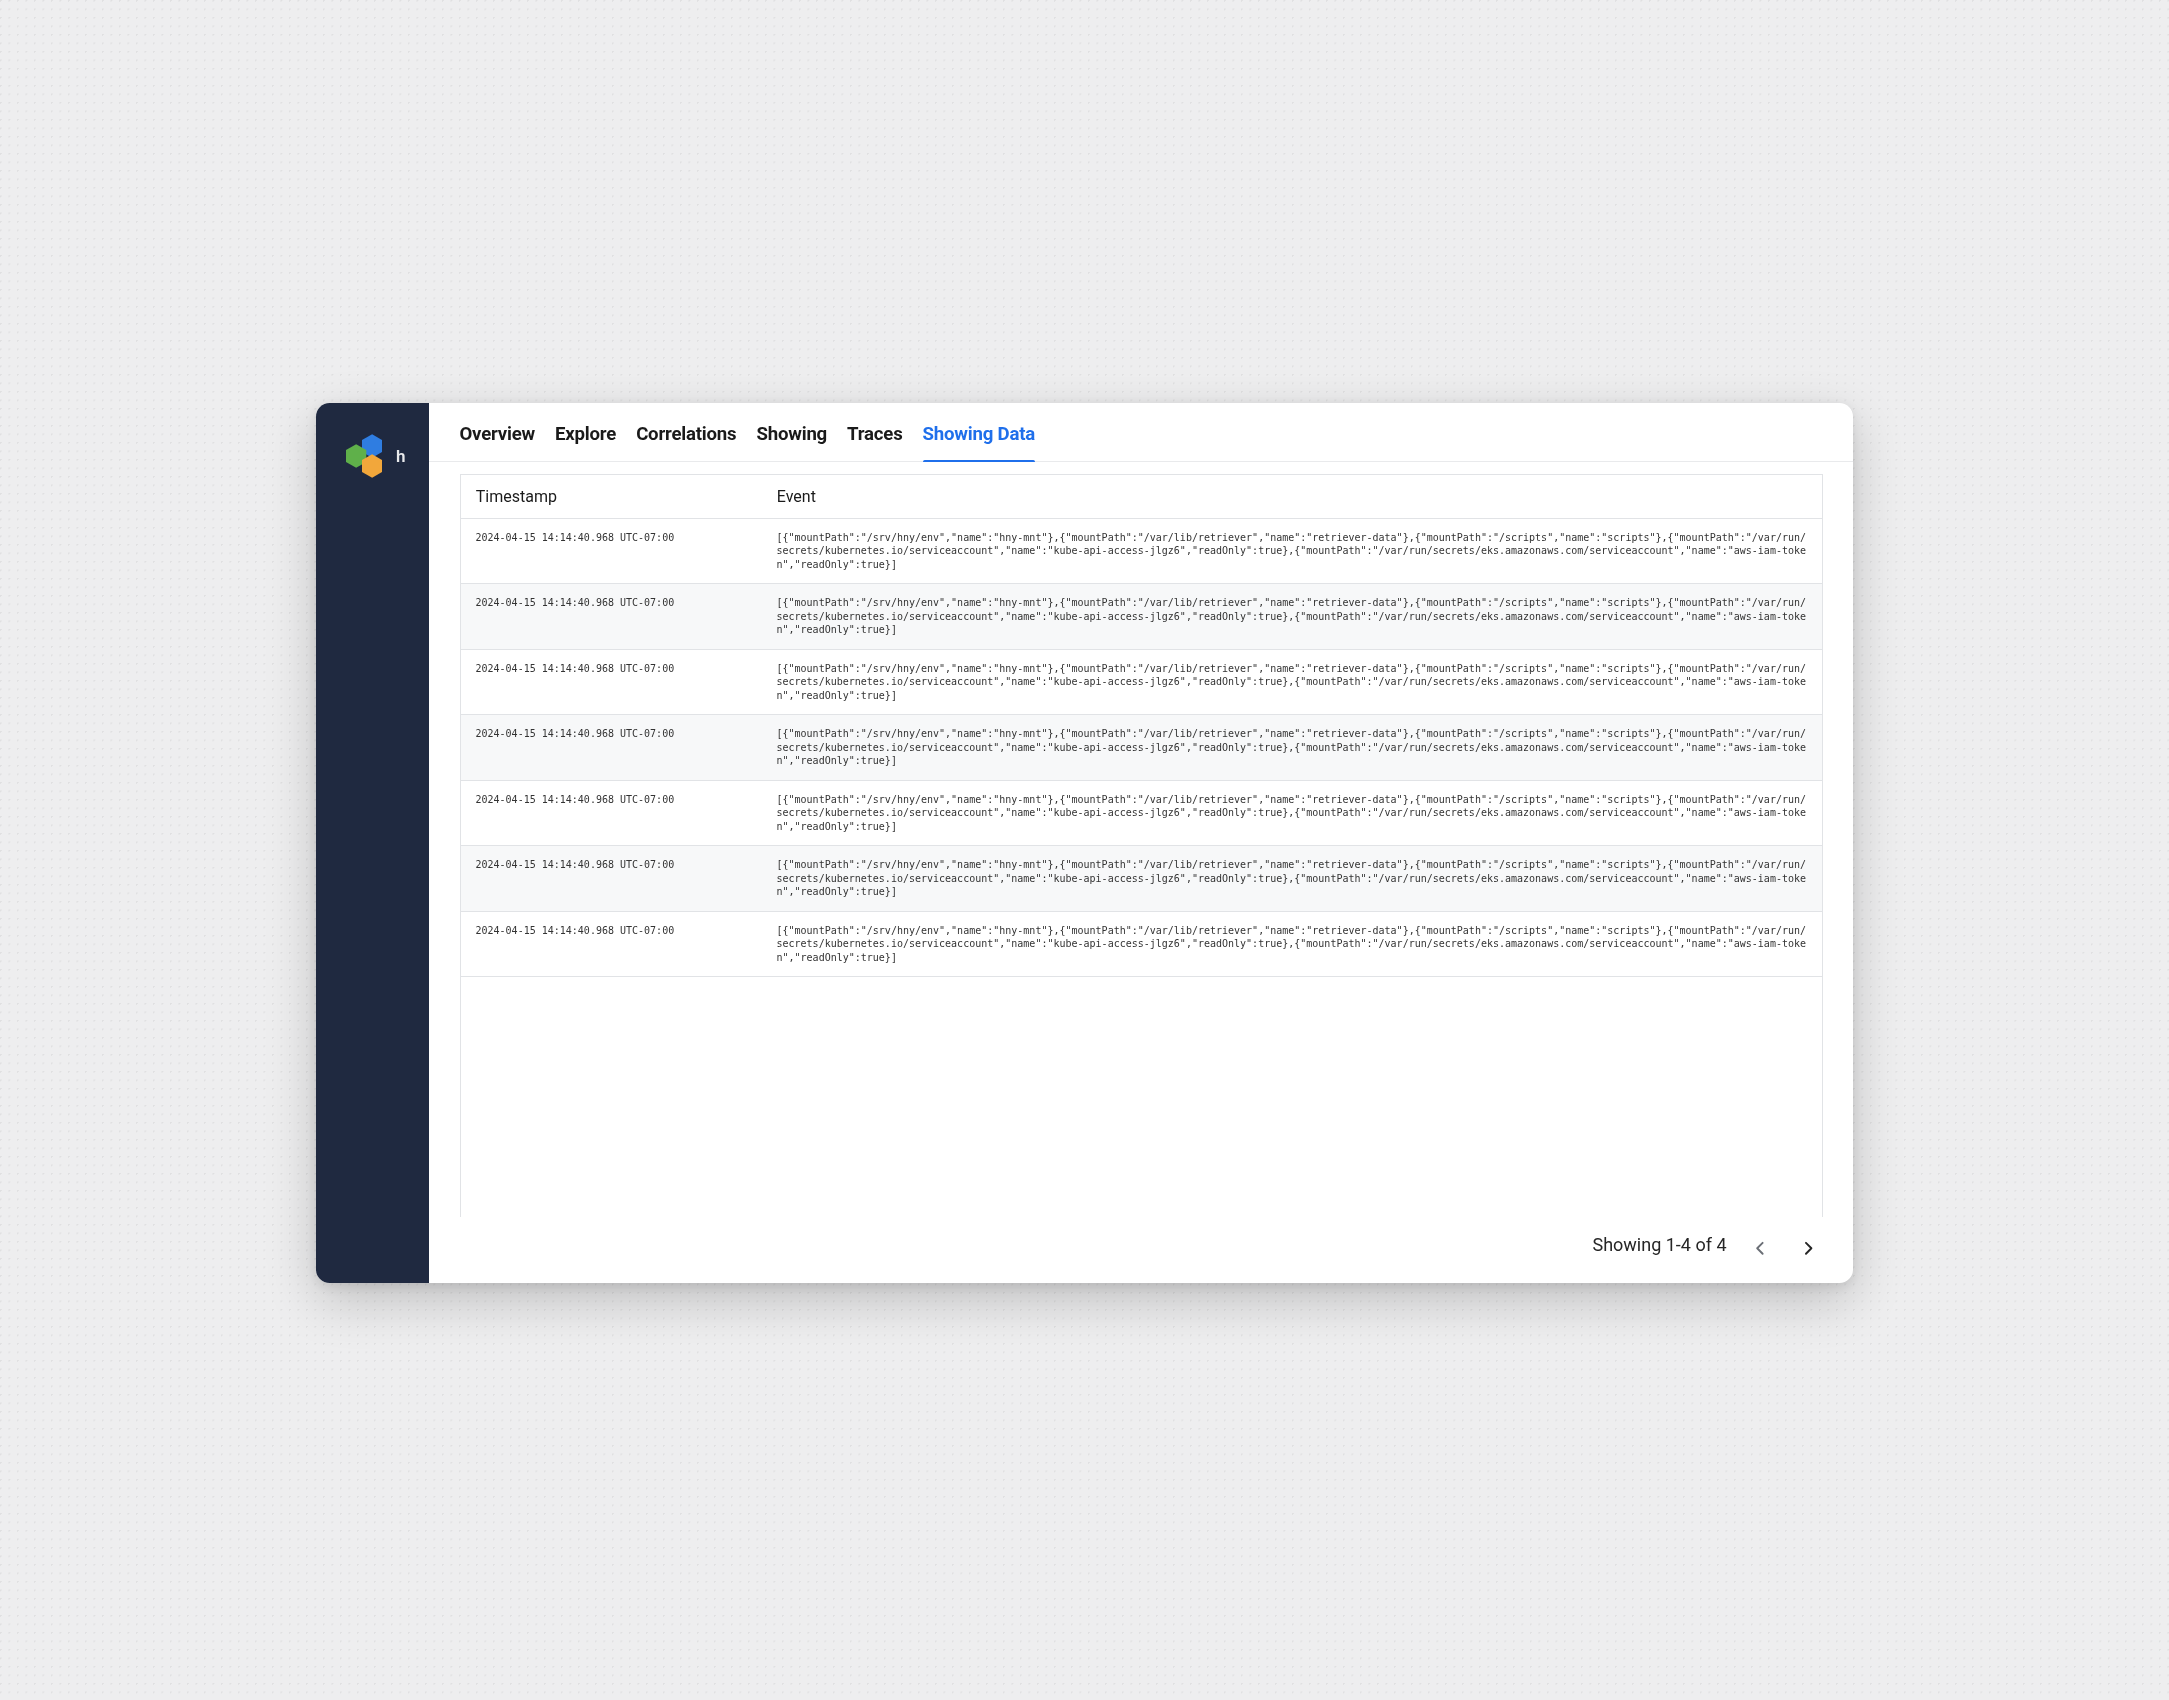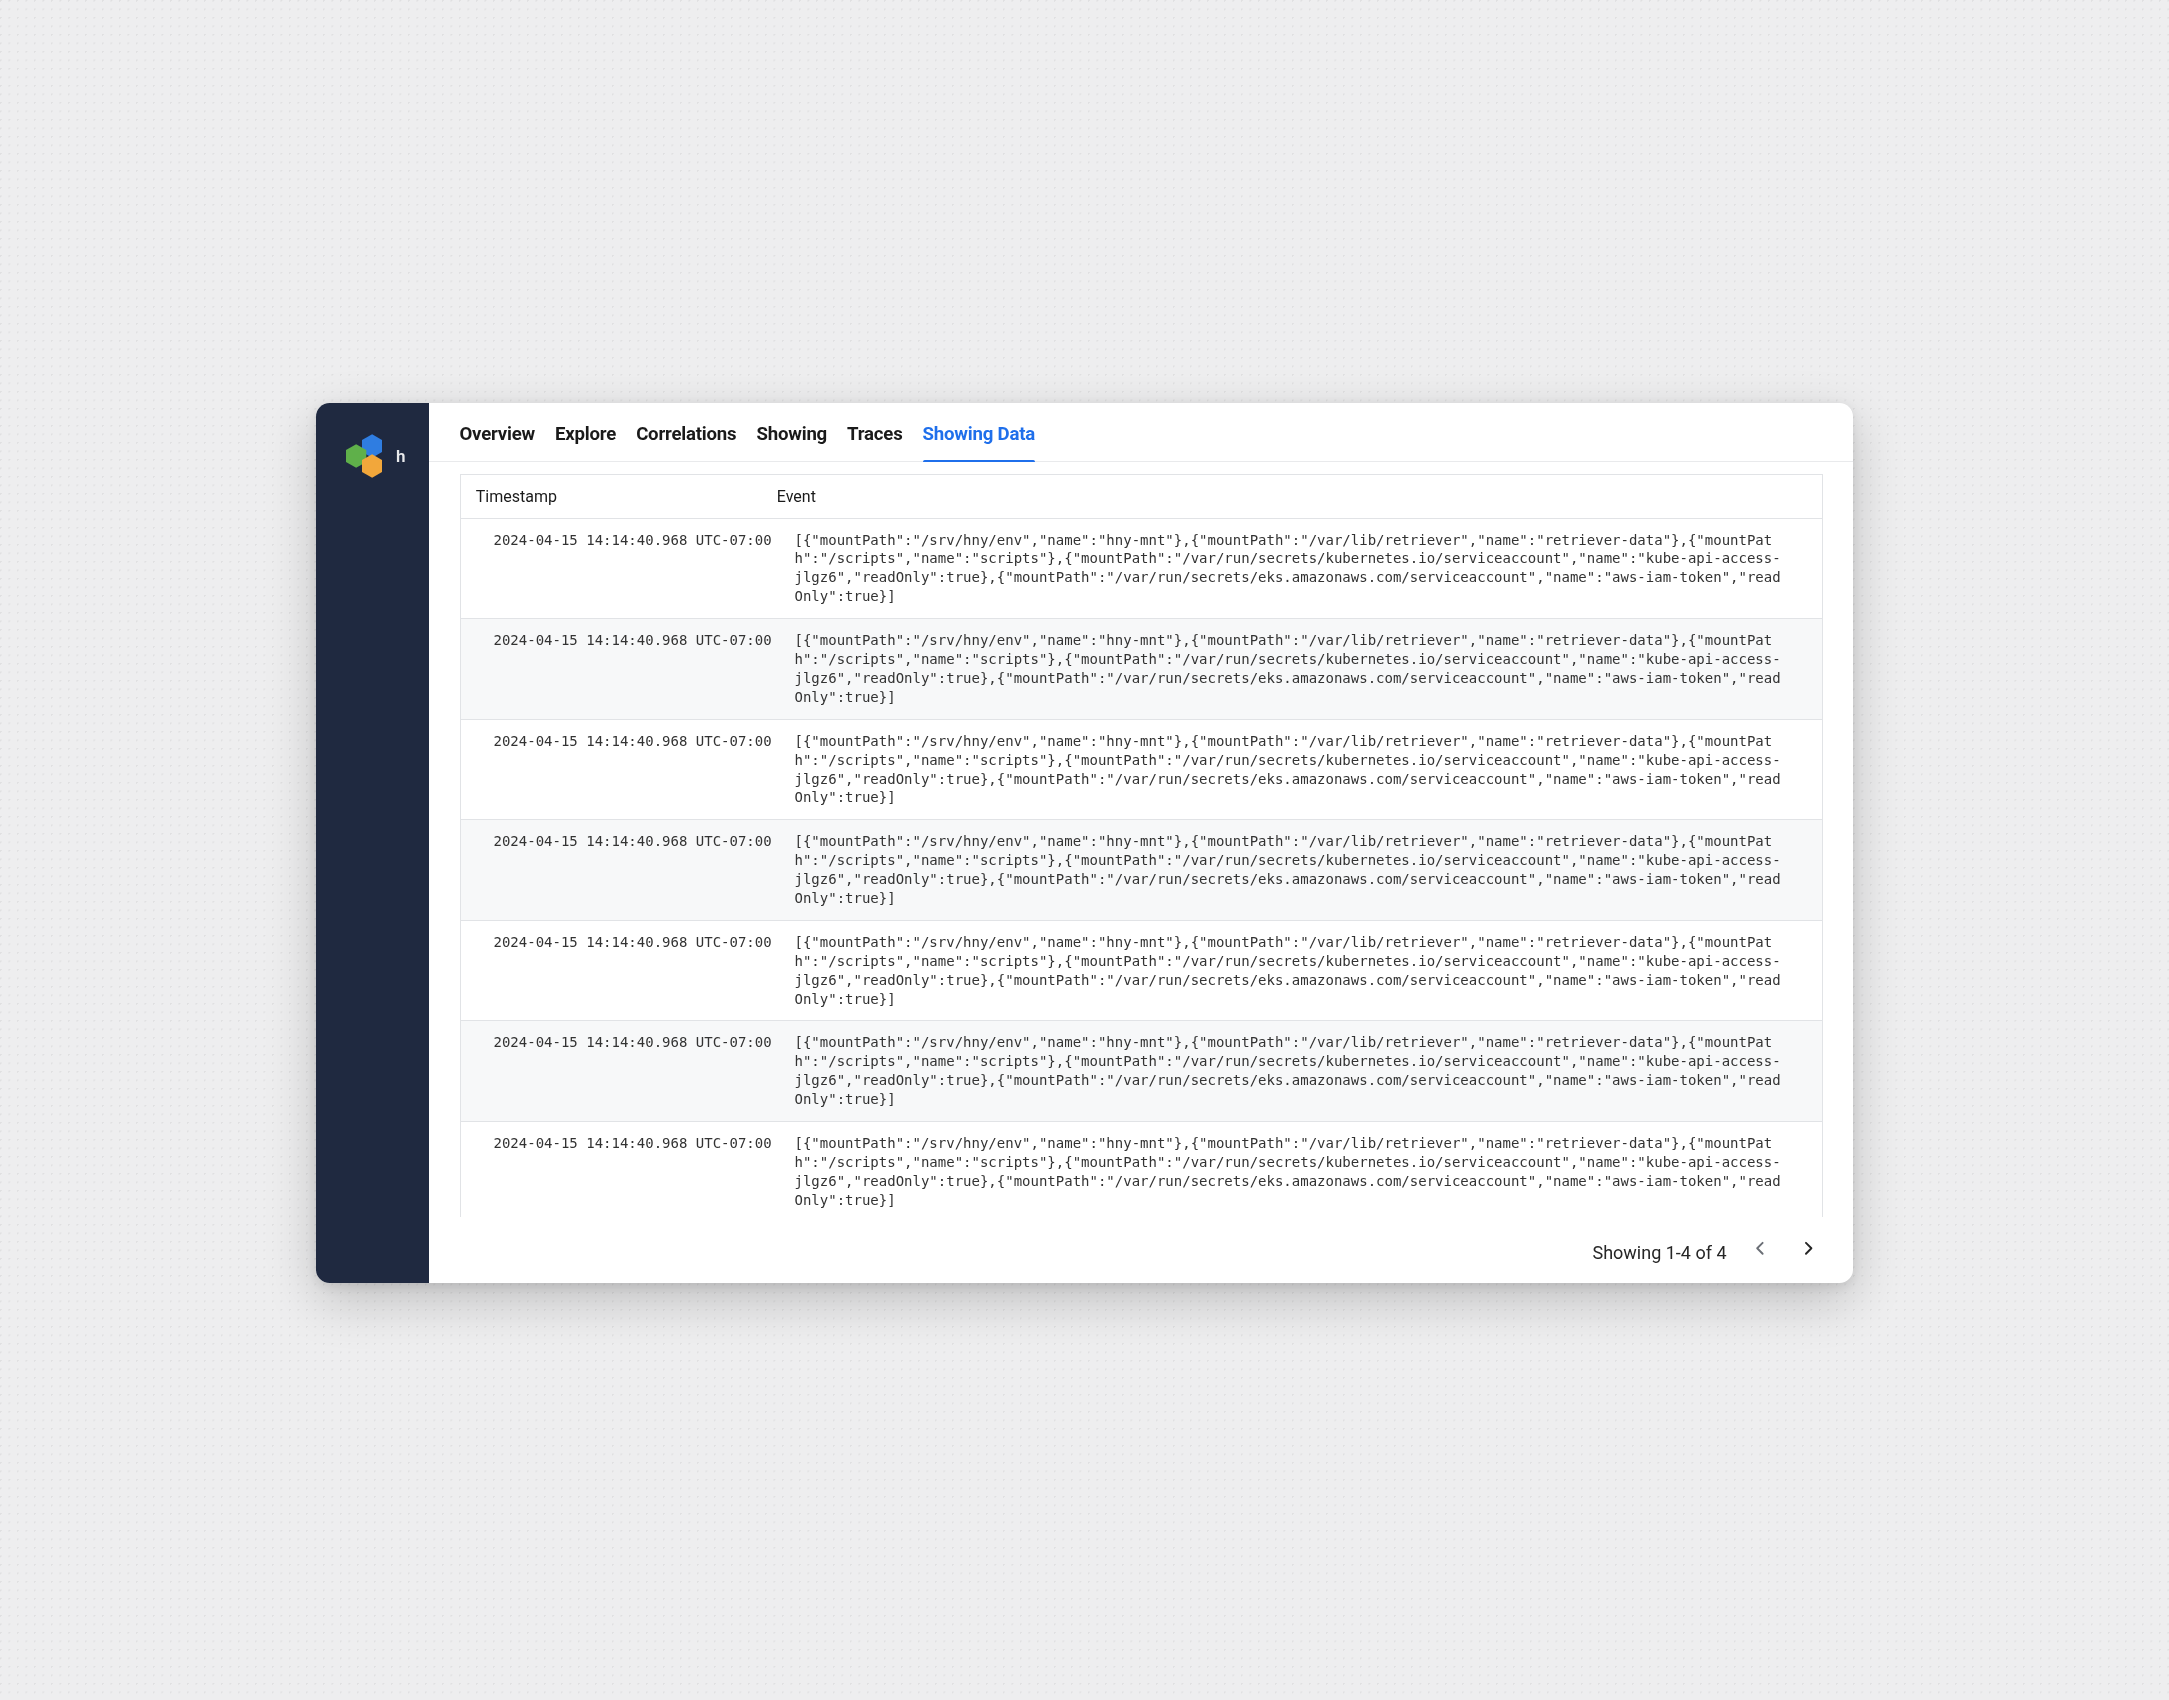--- a/index.html
+++ b/index.html
@@ -99,34 +99,34 @@
   thead th {
     text-align: left;
     font-size: 16px;
     font-weight: 400;
     color: #1a1a1a;
     padding: 12px 15.3px;
     border-bottom: 0.8px solid #e1e3e6;
     background: #ffffff;
   }
   tbody td {
-    padding: 12px 33px;
+    padding: 12px 15px;
     border-bottom: 0.8px solid #e1e3e6;
     vertical-align: top;
     font-family: ui-monospace, SFMono-Regular, Menlo, Monaco, Consolas, monospace;
-    font-size: 14px;
+    font-size: 10px;
     line-height: 1.35;
     color: #333333;
   }
   tbody tr:nth-child(even) { background: #f7f8f9; }
   td.ts { white-space: nowrap; }
   td.ev { word-break: break-all; }
   .pager {
     display: flex;
-    align-items: flex-end;
+    align-items: flex-start;
     justify-content: flex-end;
     gap: 19px;
     padding: 17px 30.5px 20.3px 30.5px;
     font-size: 18px;
     color: #262626;
   }
   .pager-btn {
     width: 29px; height: 29px;
     display: flex; align-items: center; justify-content: center;
     cursor: pointer;

